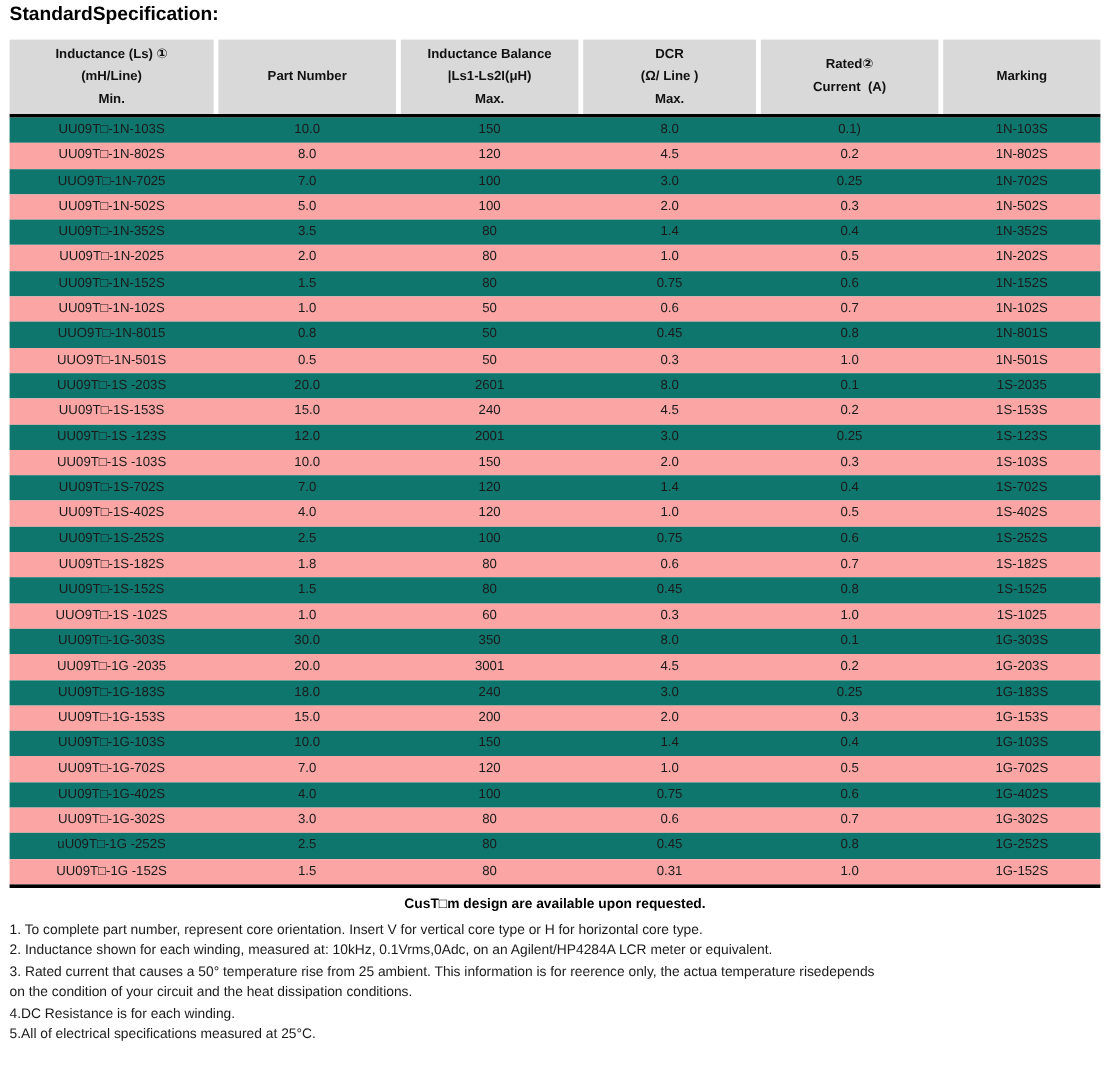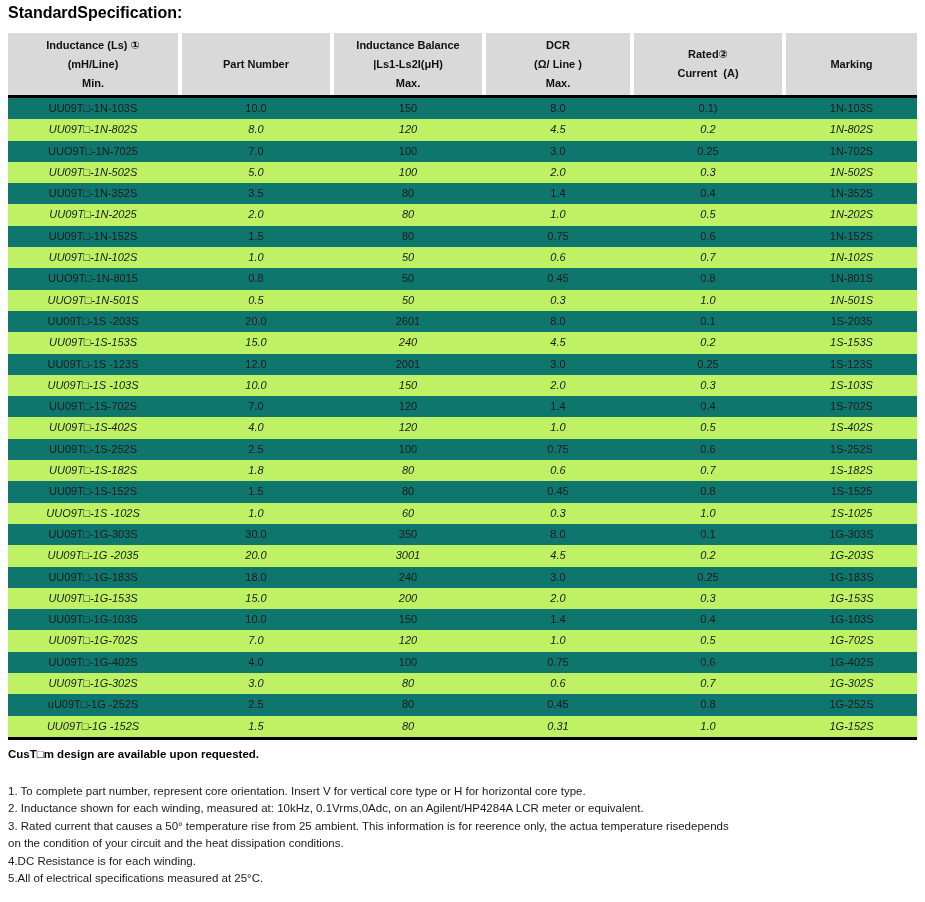--- a/index.html
+++ b/index.html
@@ -31,30 +31,30 @@
     align-items: center; justify-content: center;
     font-size: 11px; font-weight: bold; color: #111;
     text-align: center; line-height: 19px;
   }
   .divider { width: 909px; height: 3px; background: #000; }
   .trow {
     height: 21.3px;
     background: #0f766e;
     align-items: center;
   }
-  .trow.stripe { background: #bef264; font-style: italic; }
+  .trow.stripe { background: #fca5a5; }
   .tcell {
     font-size: 11px; color: #1a1a1a;
     text-align: center; line-height: 21.3px;
     white-space: nowrap; overflow: hidden;
   }
   .notes { position: absolute; left: 8px; top: 746px; width: 909px; }
   .note-bold {
     font-size: 11.5px; font-weight: bold; color: #000;
-    margin-bottom: 20px; line-height: 17px;
+    margin-bottom: 4px; line-height: 17px; text-align: center;
   }
   .note-line { font-size: 11.5px; color: #1a1a1a; line-height: 17.4px; }
 </style>
 </head>
 <body>
 
 <div class="page">
 
   <div class="title">StandardSpecification:</div>
 

